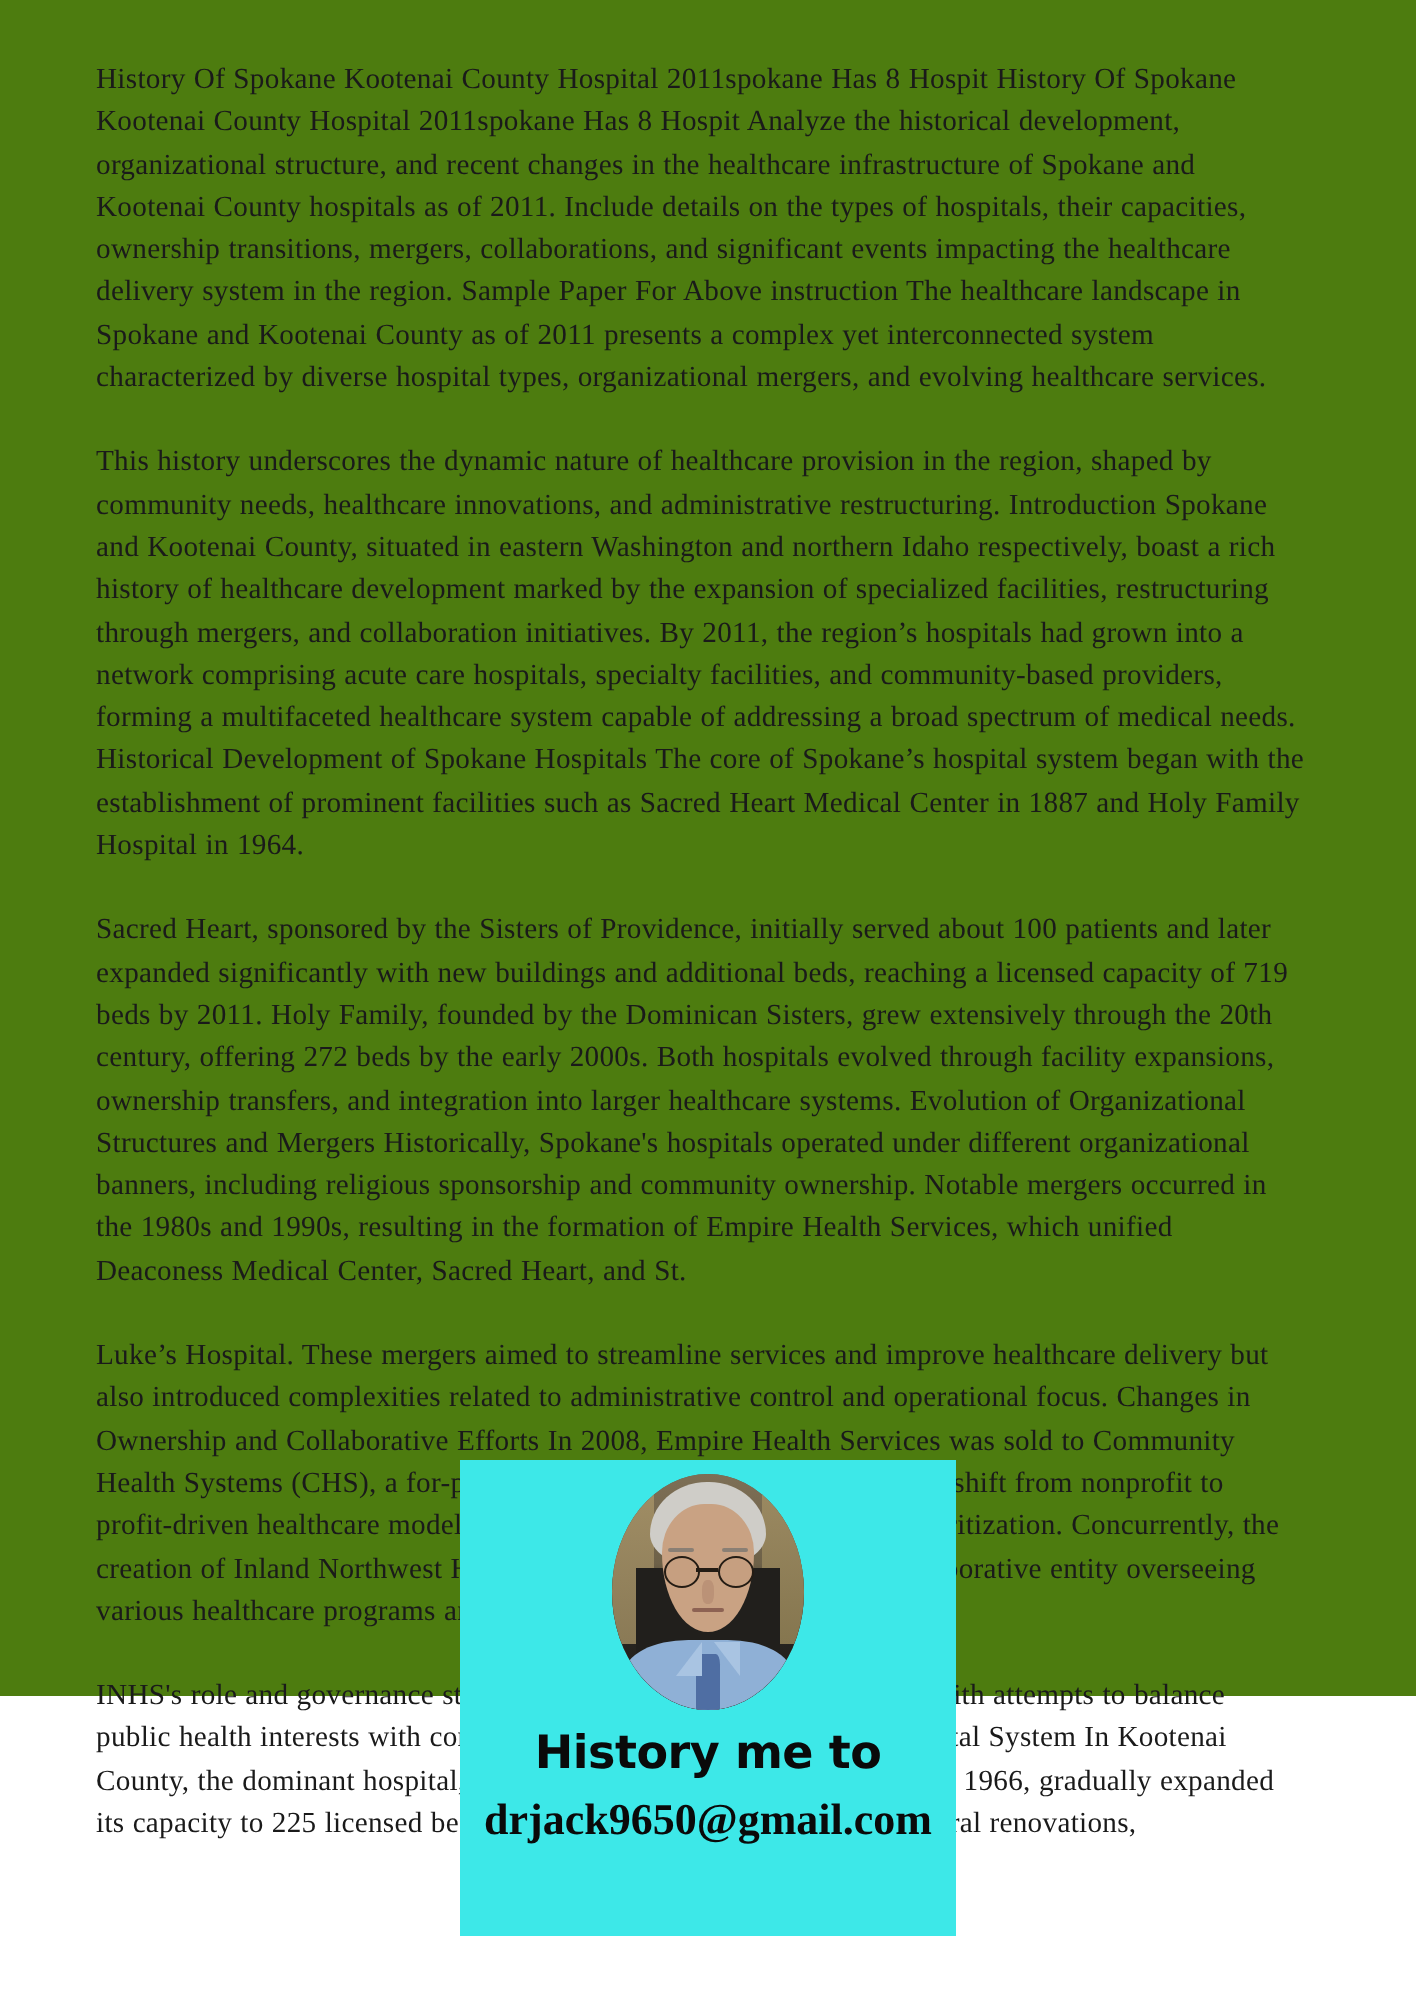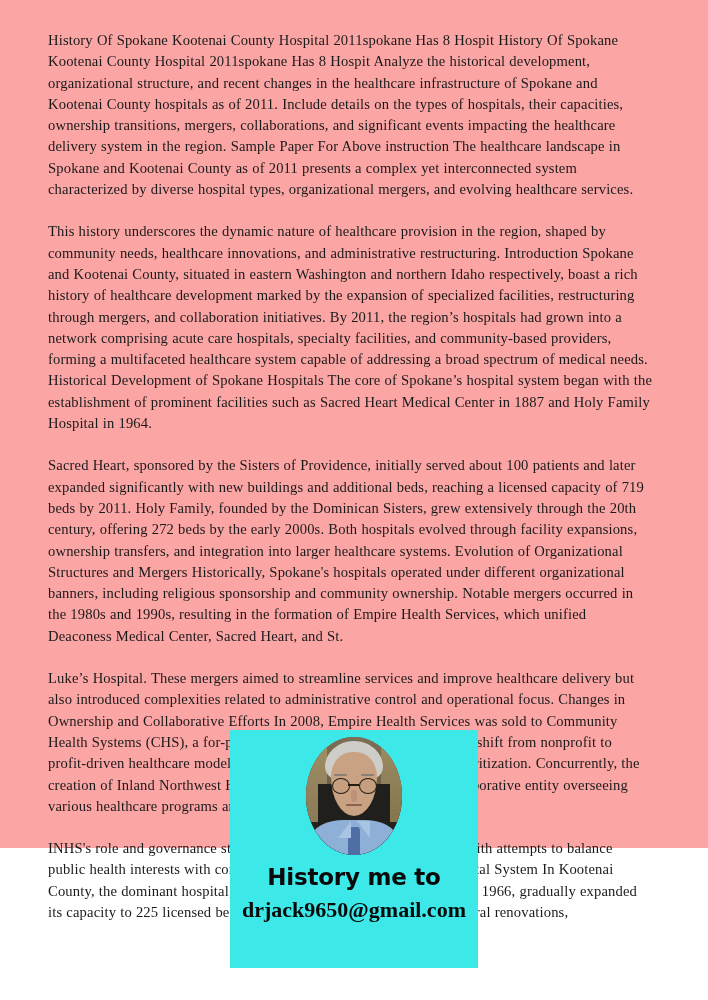--- a/index.html
+++ b/index.html
@@ -15,21 +15,21 @@
     position: relative;
     overflow: hidden;
   }
 
   #page {
     position: absolute;
     left: 0;
     top: 0;
     width: 708px;
     height: 848px;
-    background: #fca5a5;
+    background: #4d7c0f;
   }
 
   #doc-body {
     position: absolute;
     left: 48px;
     top: 30px;
     width: 604px;
   }
 
   .para {

